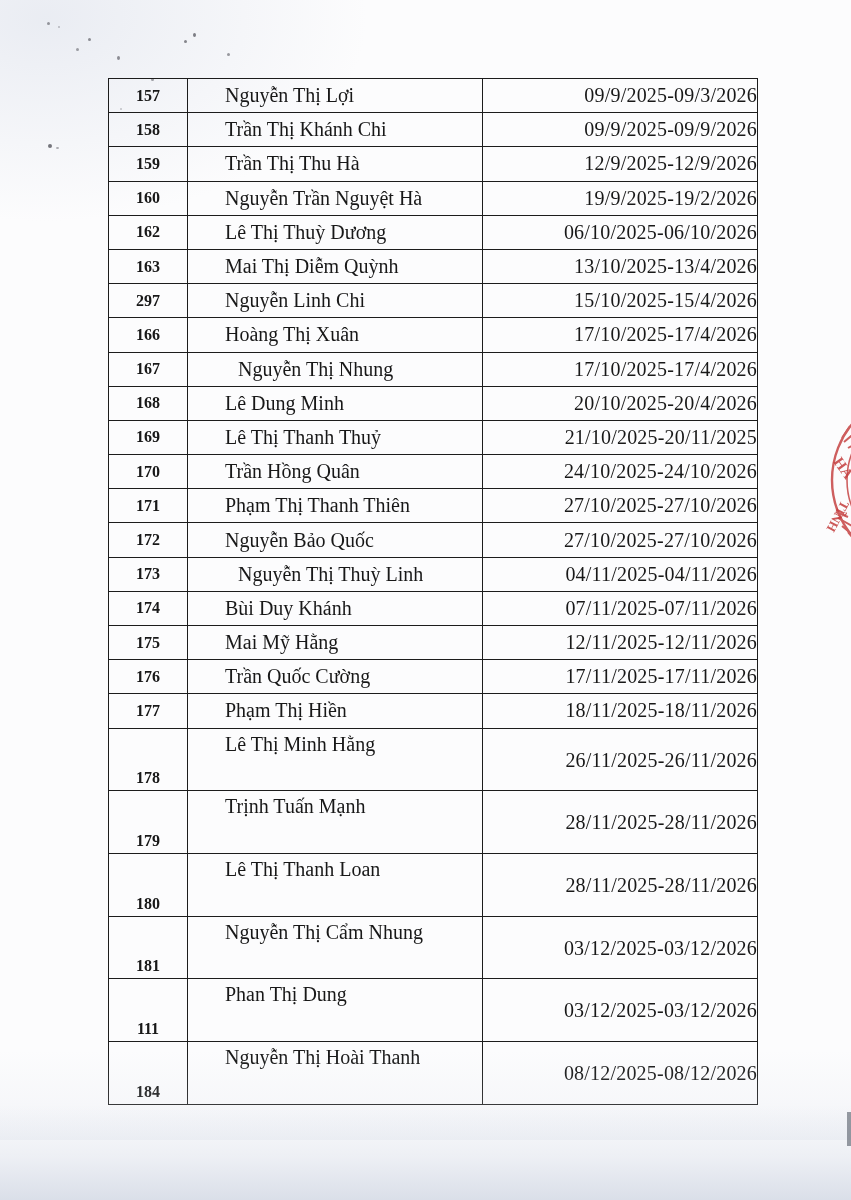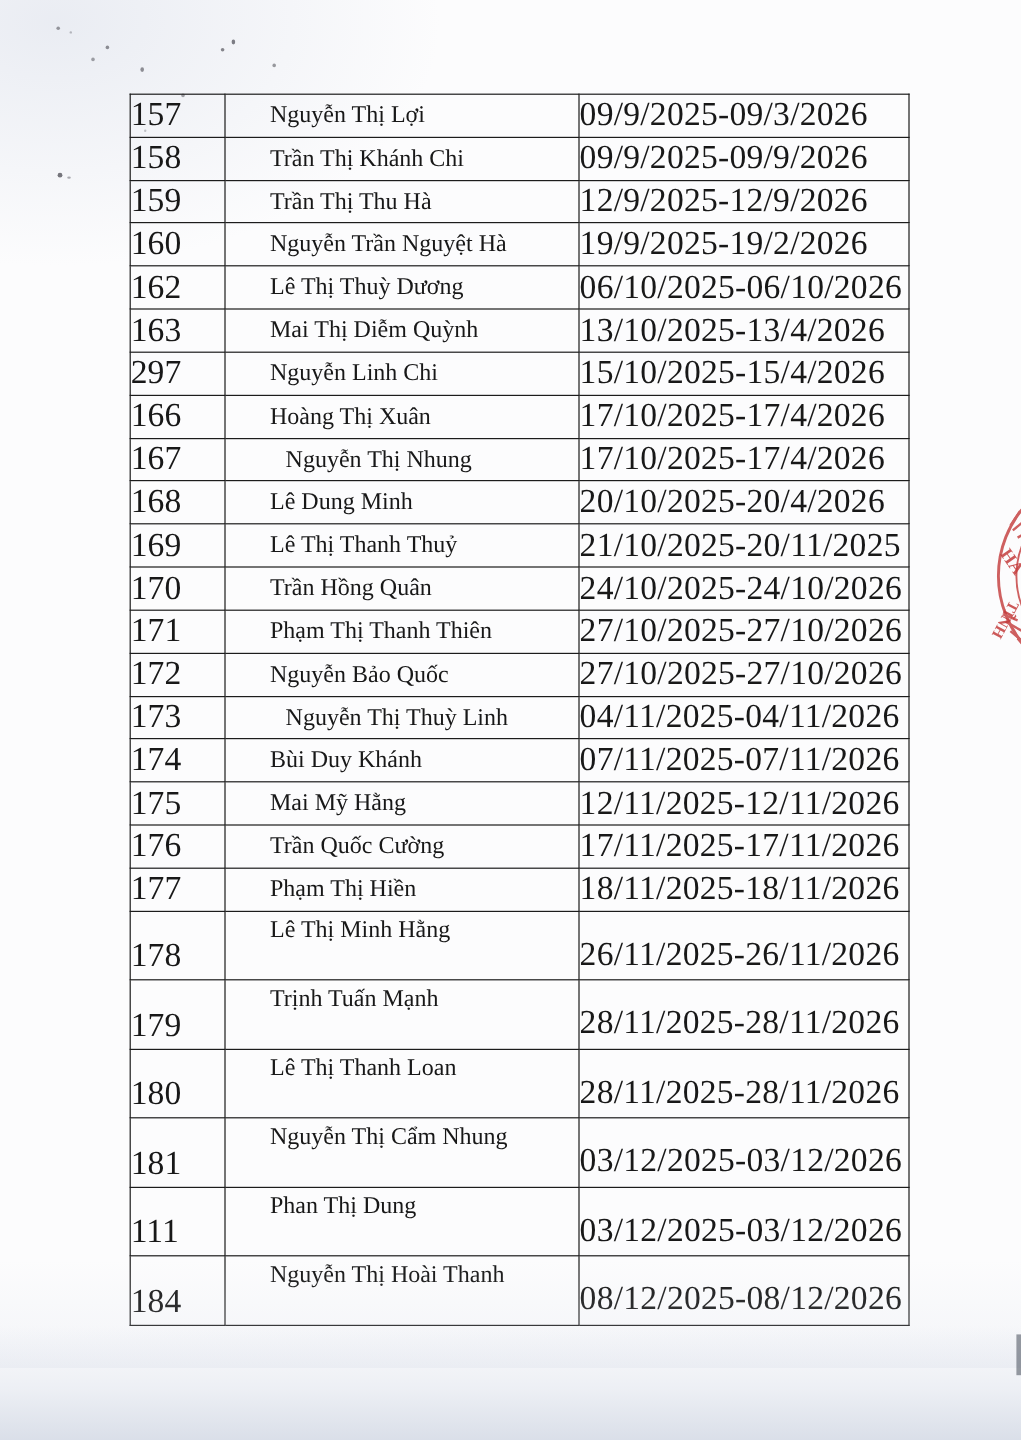--- a/index.html
+++ b/index.html
@@ -39,23 +39,23 @@
     position: absolute; left: 108px; top: 78px;
     width: 649px; height: 1027px;
     border-collapse: collapse; table-layout: fixed;
   }
   table.roster td {
     border: 1.6px solid #1c1c1c;
     vertical-align: middle;
     overflow: hidden;
     white-space: nowrap;
   }
-  td.c-no   { width: 79px;  text-align: left; font-size: 28px; }
+  td.c-no   { width: 79px;  text-align: center; font-size: 16px; font-weight: bold; }
   td.c-name { width: 295px; padding-left: 37px; font-size: 20px; }
-  td.c-date { width: 275px; text-align: left; font-size: 28px; letter-spacing: 0.2px; }
+  td.c-date { width: 275px; text-align: right; font-size: 20px; letter-spacing: 0.2px; }
 
   tr.indent td.c-name { padding-left: 50px; }
 
   
   tr.stagger td.c-no   { vertical-align: bottom; padding-bottom: 3px; }
   tr.stagger td.c-name { vertical-align: top;    padding-top: 4px; font-family: Liberation Serif, serif; }
   tr.stagger td.c-date { vertical-align: top;    padding-top: 20px; }
 
   
   .stamp-svg { position: absolute; left: 818px; top: 414px; pointer-events: none; }

